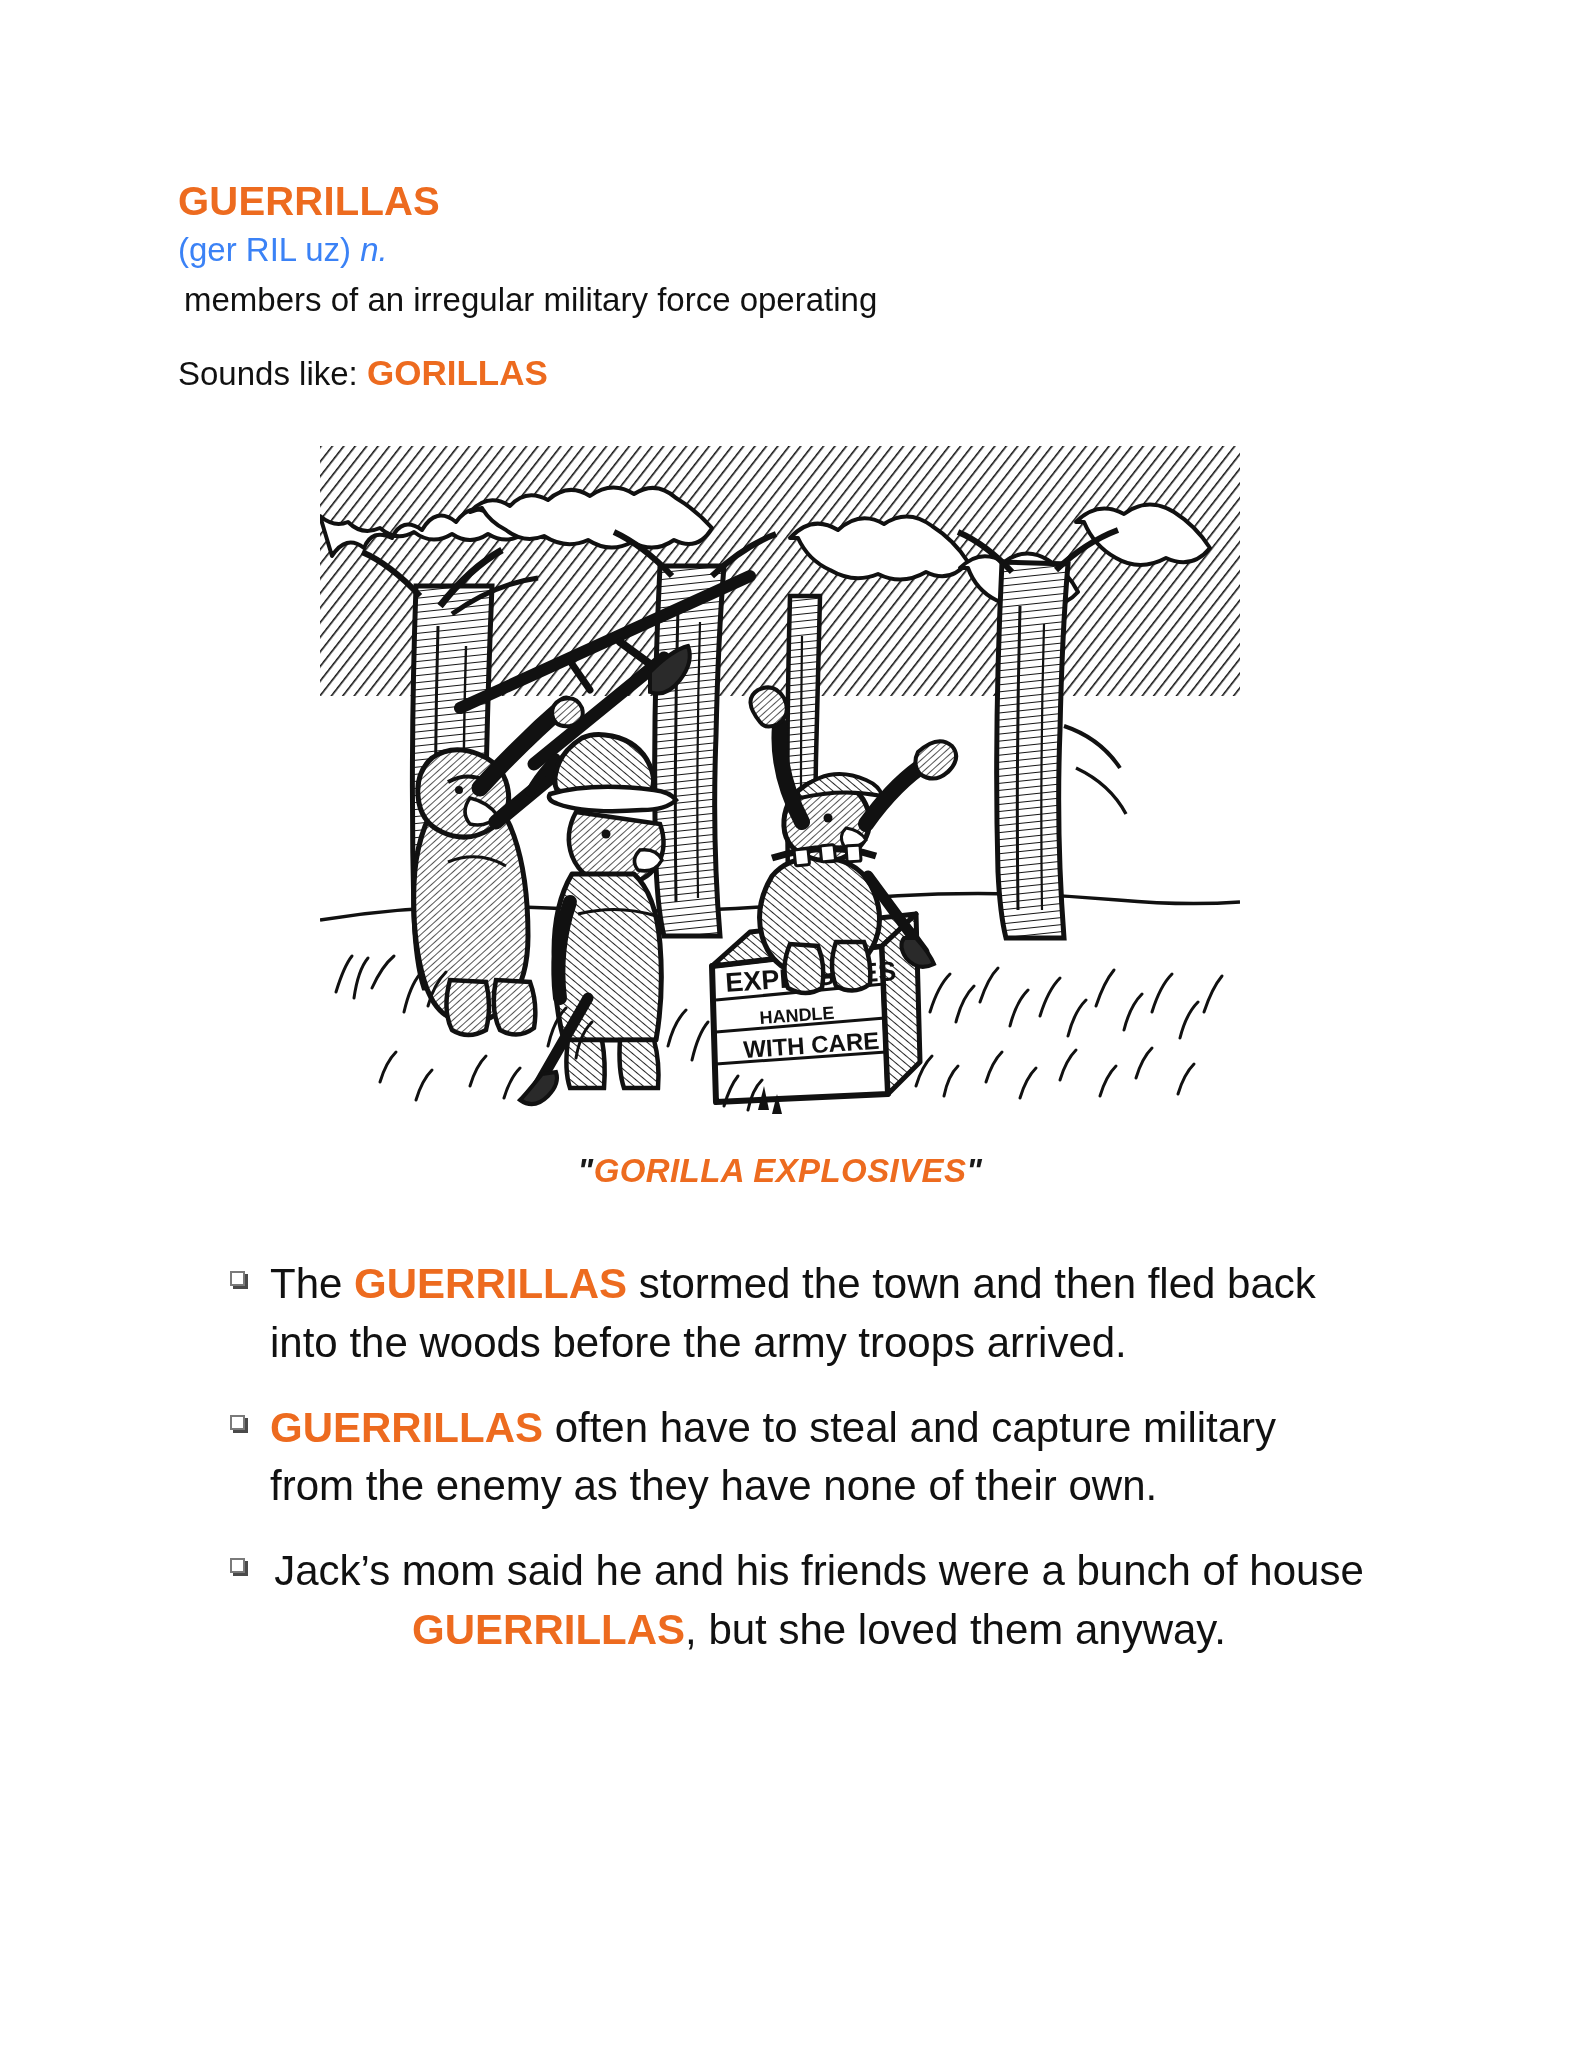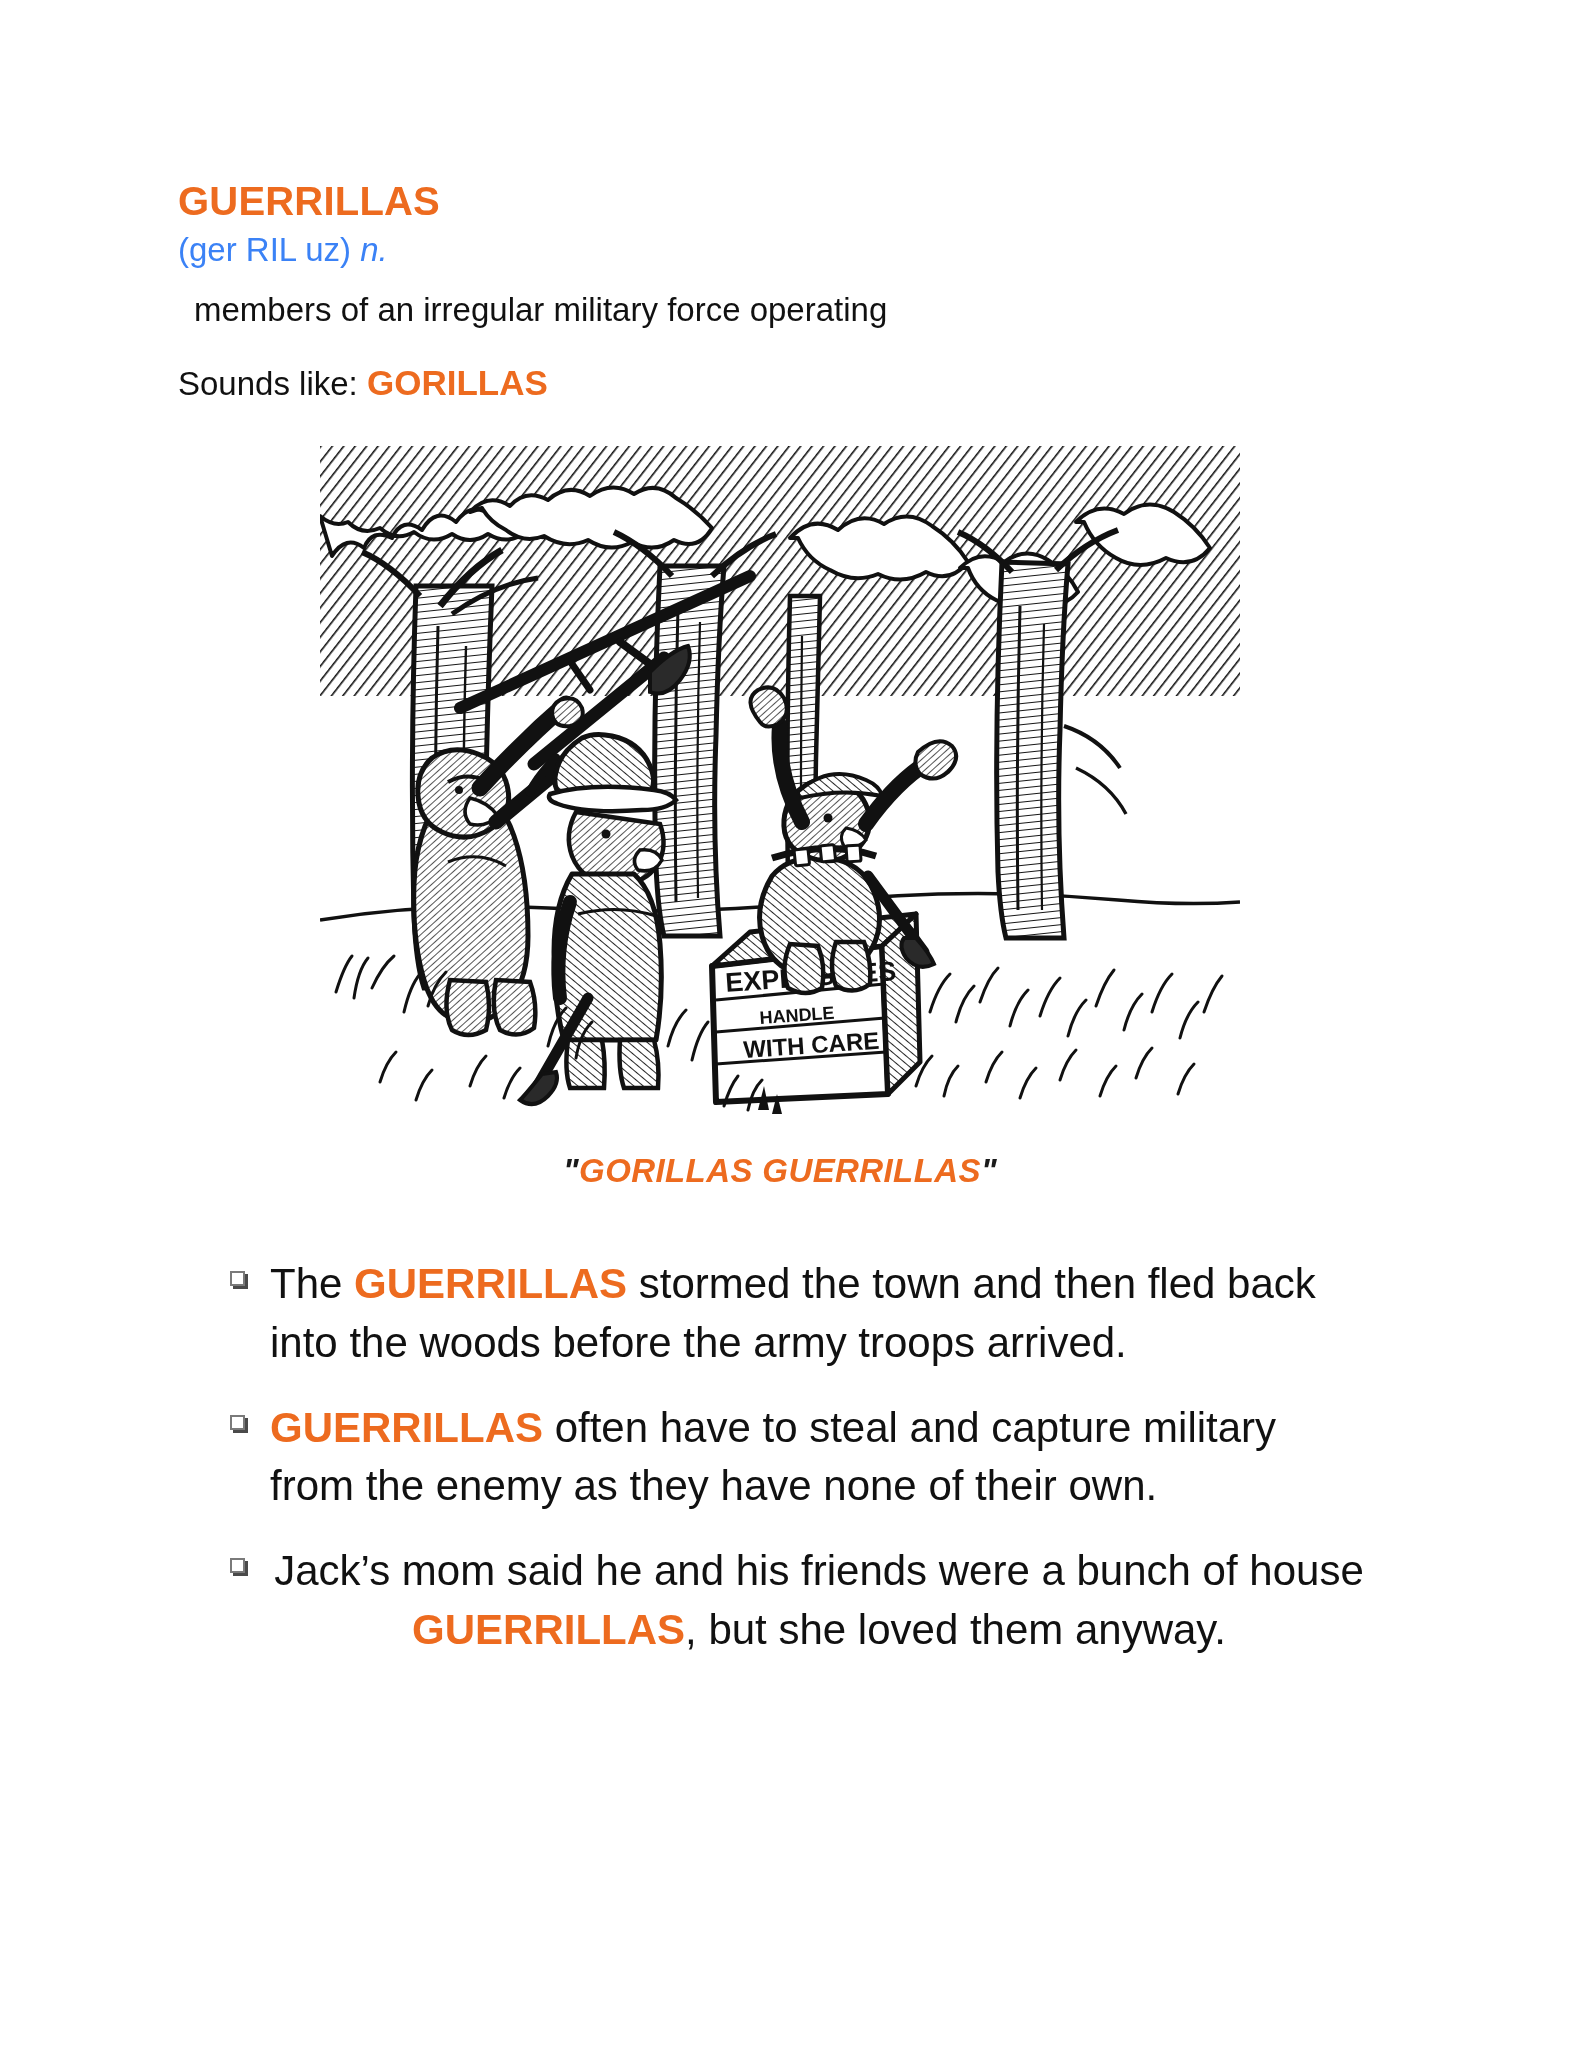--- a/index.html
+++ b/index.html
@@ -41,21 +41,21 @@
     line-height: 1.30;
     margin: 0;
     color: #3b82f6;
   }
   .pron .pos {
     font-style: italic;
   }
   .defline {
     font-size: 33px;
     line-height: 1.32;
-    margin: 16px;
+    margin: 6px;
     color: #111111;
     white-space: nowrap;
   }
   .soundslike {
     margin-top: 28px;
     font-size: 33px;
     line-height: 1.3;
     color: #111111;
   }
   .soundslike .homophone {
@@ -370,21 +370,21 @@
         </g>
 
         <g fill="#111111">
           <path d="M438 664 l6 -24 l5 24 Z"></path>
           <path d="M452 668 l5 -20 l5 20 Z"></path>
         </g>
       </g>
     </svg>
   </div>
 
-  <div class="caption"><span class="qmark">"</span><span>GORILLAS GUERRILLAS</span><span class="qmark">"</span></div>
+  <div class="caption"><span class="qmark">"</span><span>GORILLA EXPLOSIVES</span><span class="qmark">"</span></div>
 
   <div class="examples" id="examples-root">
       <div class="example-item"><span class="bullet-square"></span><span>The </span><span class="kw">GUERRILLAS</span><span> stormed the town and then fled back into the woods before the army troops arrived.</span></div>
       <div class="example-item"><span class="bullet-square"></span><span class="kw">GUERRILLAS</span><span> often have to steal and capture military from the enemy as they have none of their own.</span></div>
       <div class="example-item"><span class="bullet-square"></span><span>Jack’s mom said he and his friends were a bunch of house </span><span class="kw">GUERRILLAS</span><span>, but she loved them anyway.</span></div>
     </div>
 
 </div>
 
 </body></html>

